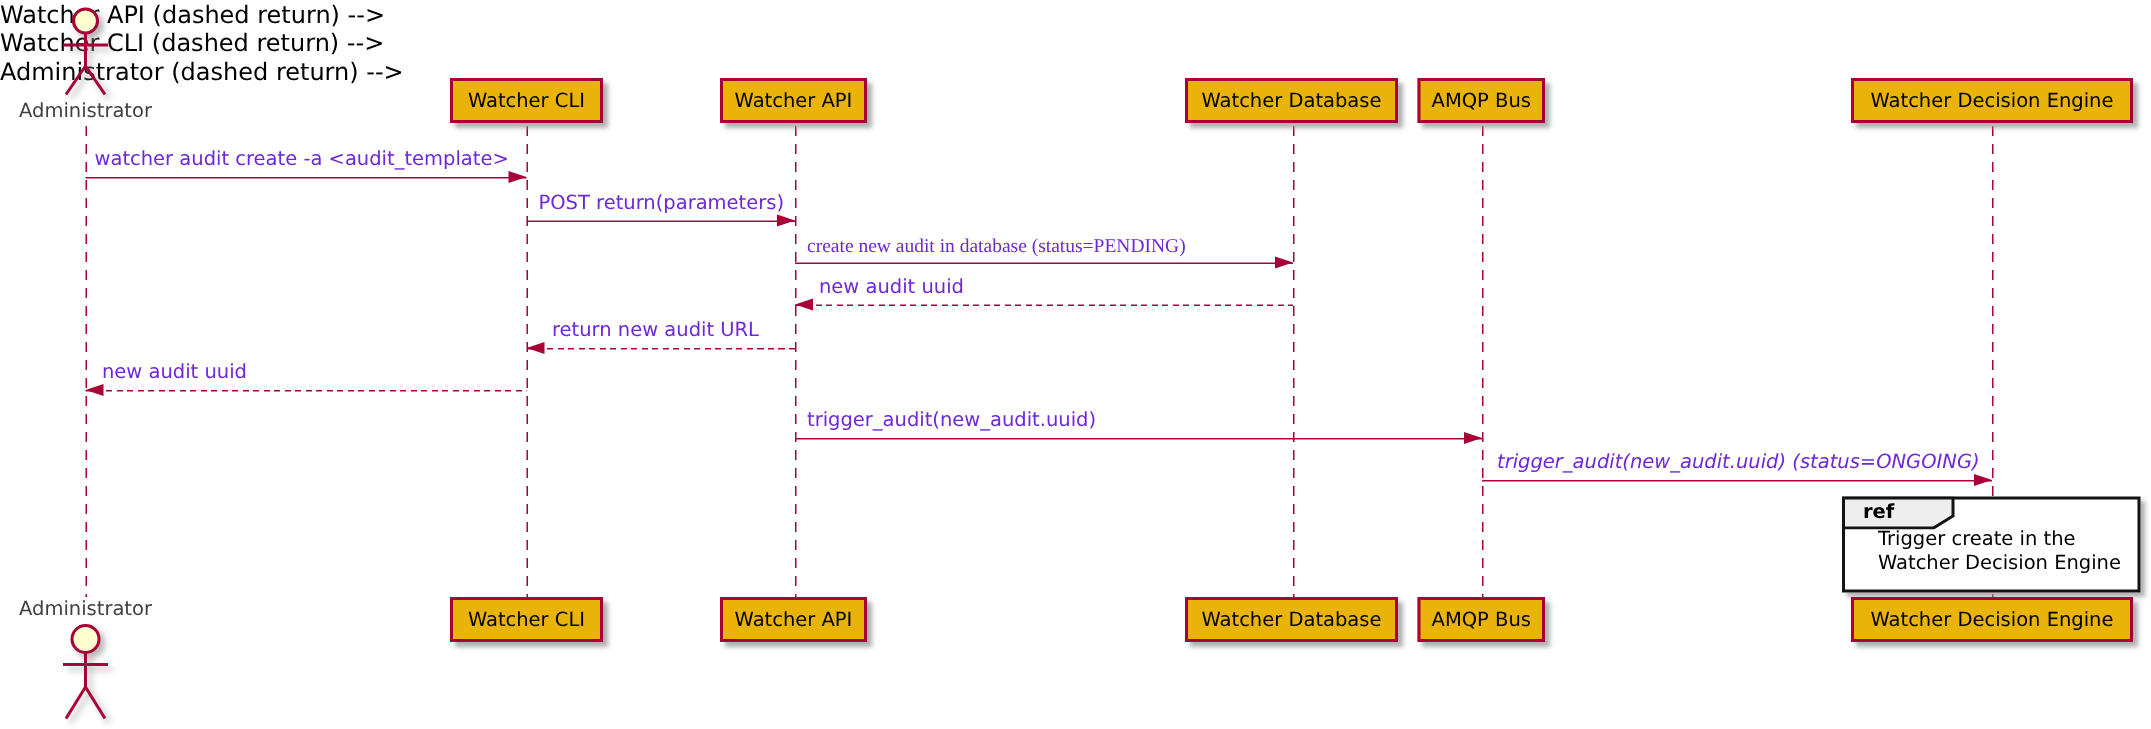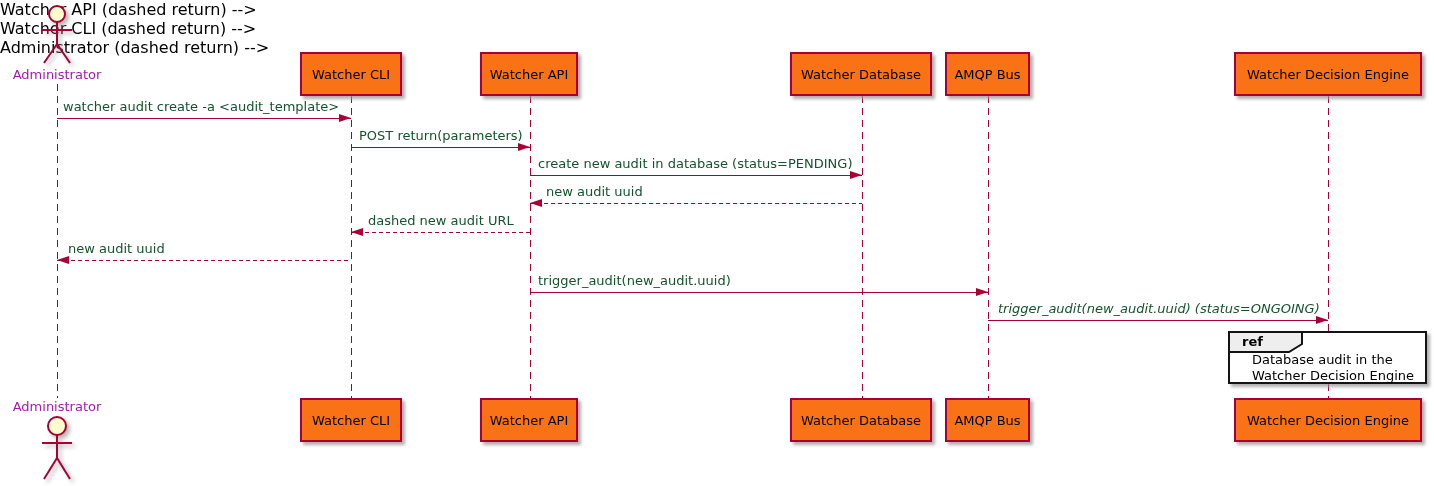--- a/index.html
+++ b/index.html
@@ -2,39 +2,39 @@
 <html><head>
 <meta charset="utf-8">
 <style>
   html,body{margin:0;padding:0;background:#ffffff;}
   body{font-family:"DejaVu Sans","Liberation Sans",sans-serif;}
   #stage{position:relative;width:1434px;height:486px;background:#ffffff;overflow:hidden;}
 
   .lifeline{position:absolute;width:1px;top:84px;height:314px;
     background:repeating-linear-gradient(to bottom,#a80036 0 7px,transparent 7px 12px);}
 
-  .pbox{position:absolute;box-sizing:border-box;height:44px;
-    background:#f97316;border:2px solid #a80036;
+  .pbox{position:absolute;box-sizing:border-box;height:30px;
+    background:#eab308;border:2px solid #a80036;
     box-shadow:3px 3px 3px rgba(150,150,150,0.75);
     display:flex;align-items:center;justify-content:center;
     font-size:13px;color:#000;white-space:nowrap;}
 
   .actor-label{position:absolute;width:114px;text-align:center;
-    font-size:13px;color:#a21caf;}
+    font-size:13px;color:#404040;}
 
   .actor-fig{position:absolute;filter:drop-shadow(3px 3px 2px rgba(150,150,150,0.7));}
 
-  .mlabel{position:absolute;font-size:13px;color:#14532d;white-space:nowrap;line-height:15px;}
+  .mlabel{position:absolute;font-size:13px;color:#6d28d9;white-space:nowrap;line-height:15px;}
   .mline{position:absolute;height:1px;background:#a80036;}
   .mline.dashed{background:repeating-linear-gradient(to right,#a80036 0 4px,transparent 4px 7px);}
   .ah{position:absolute;width:0;height:0;border-top:4px solid transparent;border-bottom:4px solid transparent;}
   .ah-r{border-left:12px solid #a80036;}
   .ah-l{border-right:12px solid #a80036;}
 
-  .refbox{position:absolute;left:1228px;top:331px;width:199px;height:53px;
+  .refbox{position:absolute;left:1228px;top:331px;width:199px;height:64px;
     box-sizing:border-box;background:#ffffff;border:2px solid #131313;
     box-shadow:3px 3px 3px rgba(150,150,150,0.75);}
   .ref-pent{position:absolute;left:-2px;top:-2px;width:76px;height:22px;}
   .ref-kw{position:absolute;left:12px;top:1px;font-size:13px;font-weight:bold;color:#000;}
   .ref-line{position:absolute;left:22px;font-size:13px;color:#000;white-space:nowrap;}
 </style>
 </head>
 <body>
 
 <div id="stage">
@@ -83,35 +83,35 @@
 
   
   <div>
     <div class="mlabel" style="left:359px;top:128px;">POST return(parameters)</div>
     <div class="mline" style="left:351px;top:147px;width:179px;"></div>
     <div class="ah ah-r" style="left:518px;top:143px;"></div>
   </div>
 
   
   <div>
-    <div class="mlabel" style="left:538px;top:156px;">create new audit in database (status=PENDING)</div>
+    <div class="mlabel" style="left:538px;top:156px;font-family:Liberation Serif, serif;">create new audit in database (status=PENDING)</div>
     <div class="mline" style="left:530px;top:175px;width:332px;"></div>
     <div class="ah ah-r" style="left:850px;top:171px;"></div>
   </div>
 
    Watcher API (dashed return) --&gt;
   <div>
     <div class="mlabel" style="left:546px;top:184px;">new audit uuid</div>
     <div class="mline dashed" style="left:530px;top:203px;width:332px;"></div>
     <div class="ah ah-l" style="left:530px;top:199px;"></div>
   </div>
 
    Watcher CLI (dashed return) --&gt;
   <div>
-    <div class="mlabel" style="left:368px;top:213px;">dashed new audit URL</div>
+    <div class="mlabel" style="left:368px;top:213px;">return new audit URL</div>
     <div class="mline dashed" style="left:351px;top:232px;width:179px;"></div>
     <div class="ah ah-l" style="left:351px;top:228px;"></div>
   </div>
 
    Administrator (dashed return) --&gt;
   <div>
     <div class="mlabel" style="left:68px;top:241px;">new audit uuid</div>
     <div class="mline dashed" style="left:57px;top:260px;width:294px;"></div>
     <div class="ah ah-l" style="left:57px;top:256px;"></div>
   </div>
@@ -129,21 +129,21 @@
     <div class="mline" style="left:988px;top:320px;width:340px;"></div>
     <div class="ah ah-r" style="left:1316px;top:316px;"></div>
   </div>
 
   
   <div class="refbox">
     <svg class="ref-pent" width="76" height="22" viewBox="0 0 76 22">
       <path d="M1 1 H74 V13 L61 21 H1 Z" fill="#eeeeee" stroke="#131313" stroke-width="2"></path>
     </svg>
     <div class="ref-kw">ref</div>
-    <div class="ref-line" style="top:19px;">Database audit in the</div>
+    <div class="ref-line" style="top:19px;">Trigger create in the</div>
     <div class="ref-line" style="top:35px;">Watcher Decision Engine</div>
   </div>
 
   
   <div class="pbox" style="left:300px;top:398px;width:102px;">
     <span>Watcher CLI</span>
   </div>
   <div class="pbox" style="left:480px;top:398px;width:98px;">
     <span>Watcher API</span>
   </div>

